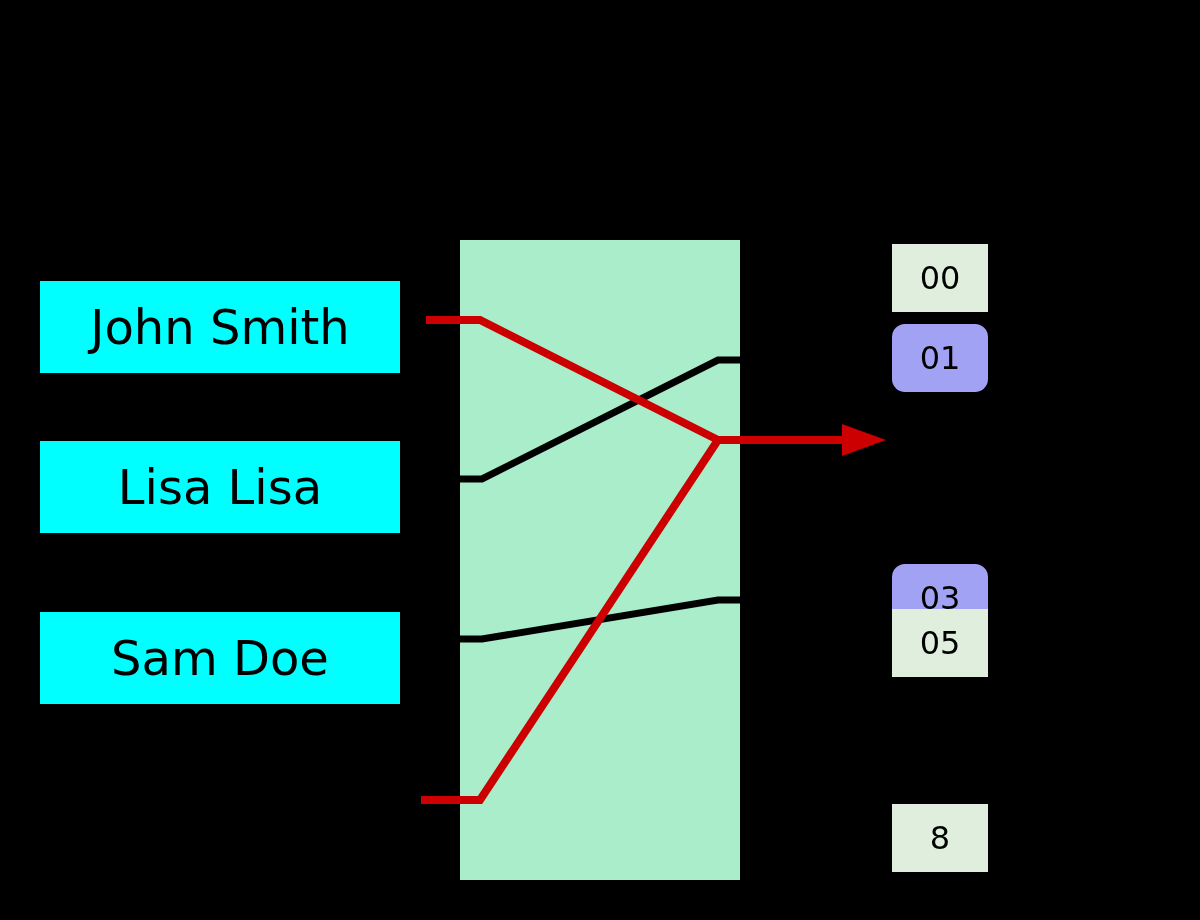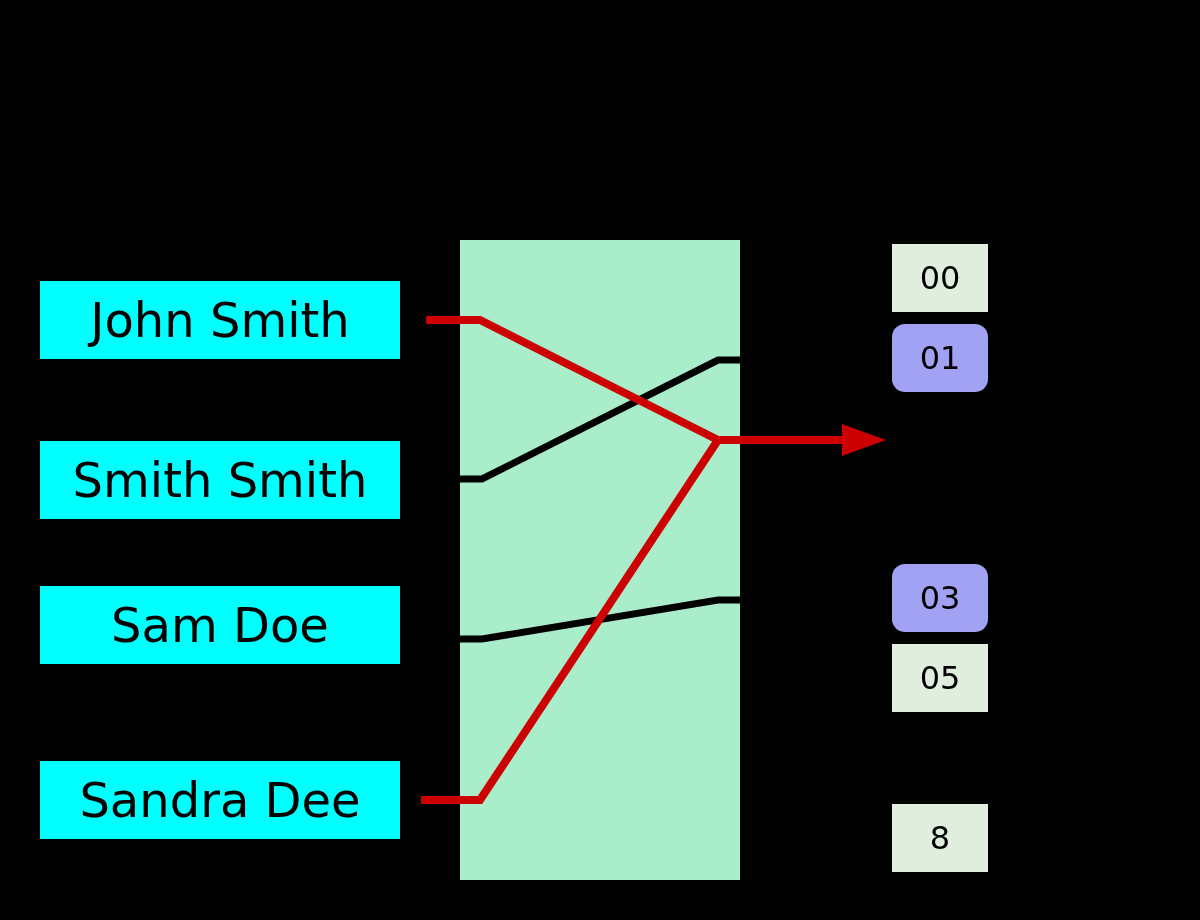--- a/index.html
+++ b/index.html
@@ -8,21 +8,21 @@
     width: 1200px;
     height: 920px;
     background: var(--background, #000000);
     overflow: hidden;
     font-family: "DejaVu Sans", sans-serif;
   }
   .key-box {
     position: absolute;
     left: 40px;
     width: 360px;
-    height: 78px;
+    height: 92px;
     background: var(--key-box, #00ffff);
     color: var(--text, #000000);
     display: flex;
     align-items: center;
     justify-content: center;
     font-size: 48px;
     line-height: 1;
     white-space: nowrap;
   }
   .hash-box {
@@ -58,30 +58,29 @@
   .ln-black { fill: none; stroke: var(--line-black, #000000); stroke-width: 7; }
   .ln-red   { fill: none; stroke: var(--line-red, #cc0000);   stroke-width: 8; }
   .arrow-head { fill: var(--line-red, #cc0000); stroke: none; }
 </style>
 </head>
 <body>
 
 <div class="canvas">
 
   <div class="key-box" style="top:281px">John Smith</div>
-  <div class="key-box" style="top:441px">Smith Smith</div>
-  <div class="key-box" style="top:586px">Sam Doe</div>
-  <div class="key-box" style="top:761px">Sandra Dee</div>
+  <div class="key-box" style="top:441px">Lisa Lisa</div>
+  <div class="key-box" style="top:612px">Sam Doe</div>
 
   <div class="hash-box"></div>
 
   <div class="bucket state-empty" style="top:244px">00</div>
   <div class="bucket state-occupied" style="top:324px">01</div>
   <div class="bucket state-occupied" style="top:564px">03</div>
-  <div class="bucket state-empty" style="top:644px">05</div>
+  <div class="bucket state-empty" style="top:609px">05</div>
   <div class="bucket state-empty" style="top:804px">8</div>
 
   <svg class="lines" viewBox="0 0 1200 920">
 
     <path class="ln-black" d="M 425,479 L 482,479 L 718,360 L 890,360"></path>
     <path class="ln-black" d="M 425,639 L 482,639 L 718,600 L 890,600"></path>
 
     <path class="ln-red" d="M 426,320 L 480,320 L 718,440"></path>
     <path class="ln-red" d="M 421,800 L 480,800 L 718,440"></path>
     <path class="ln-red" d="M 715,440 L 844,440"></path>

